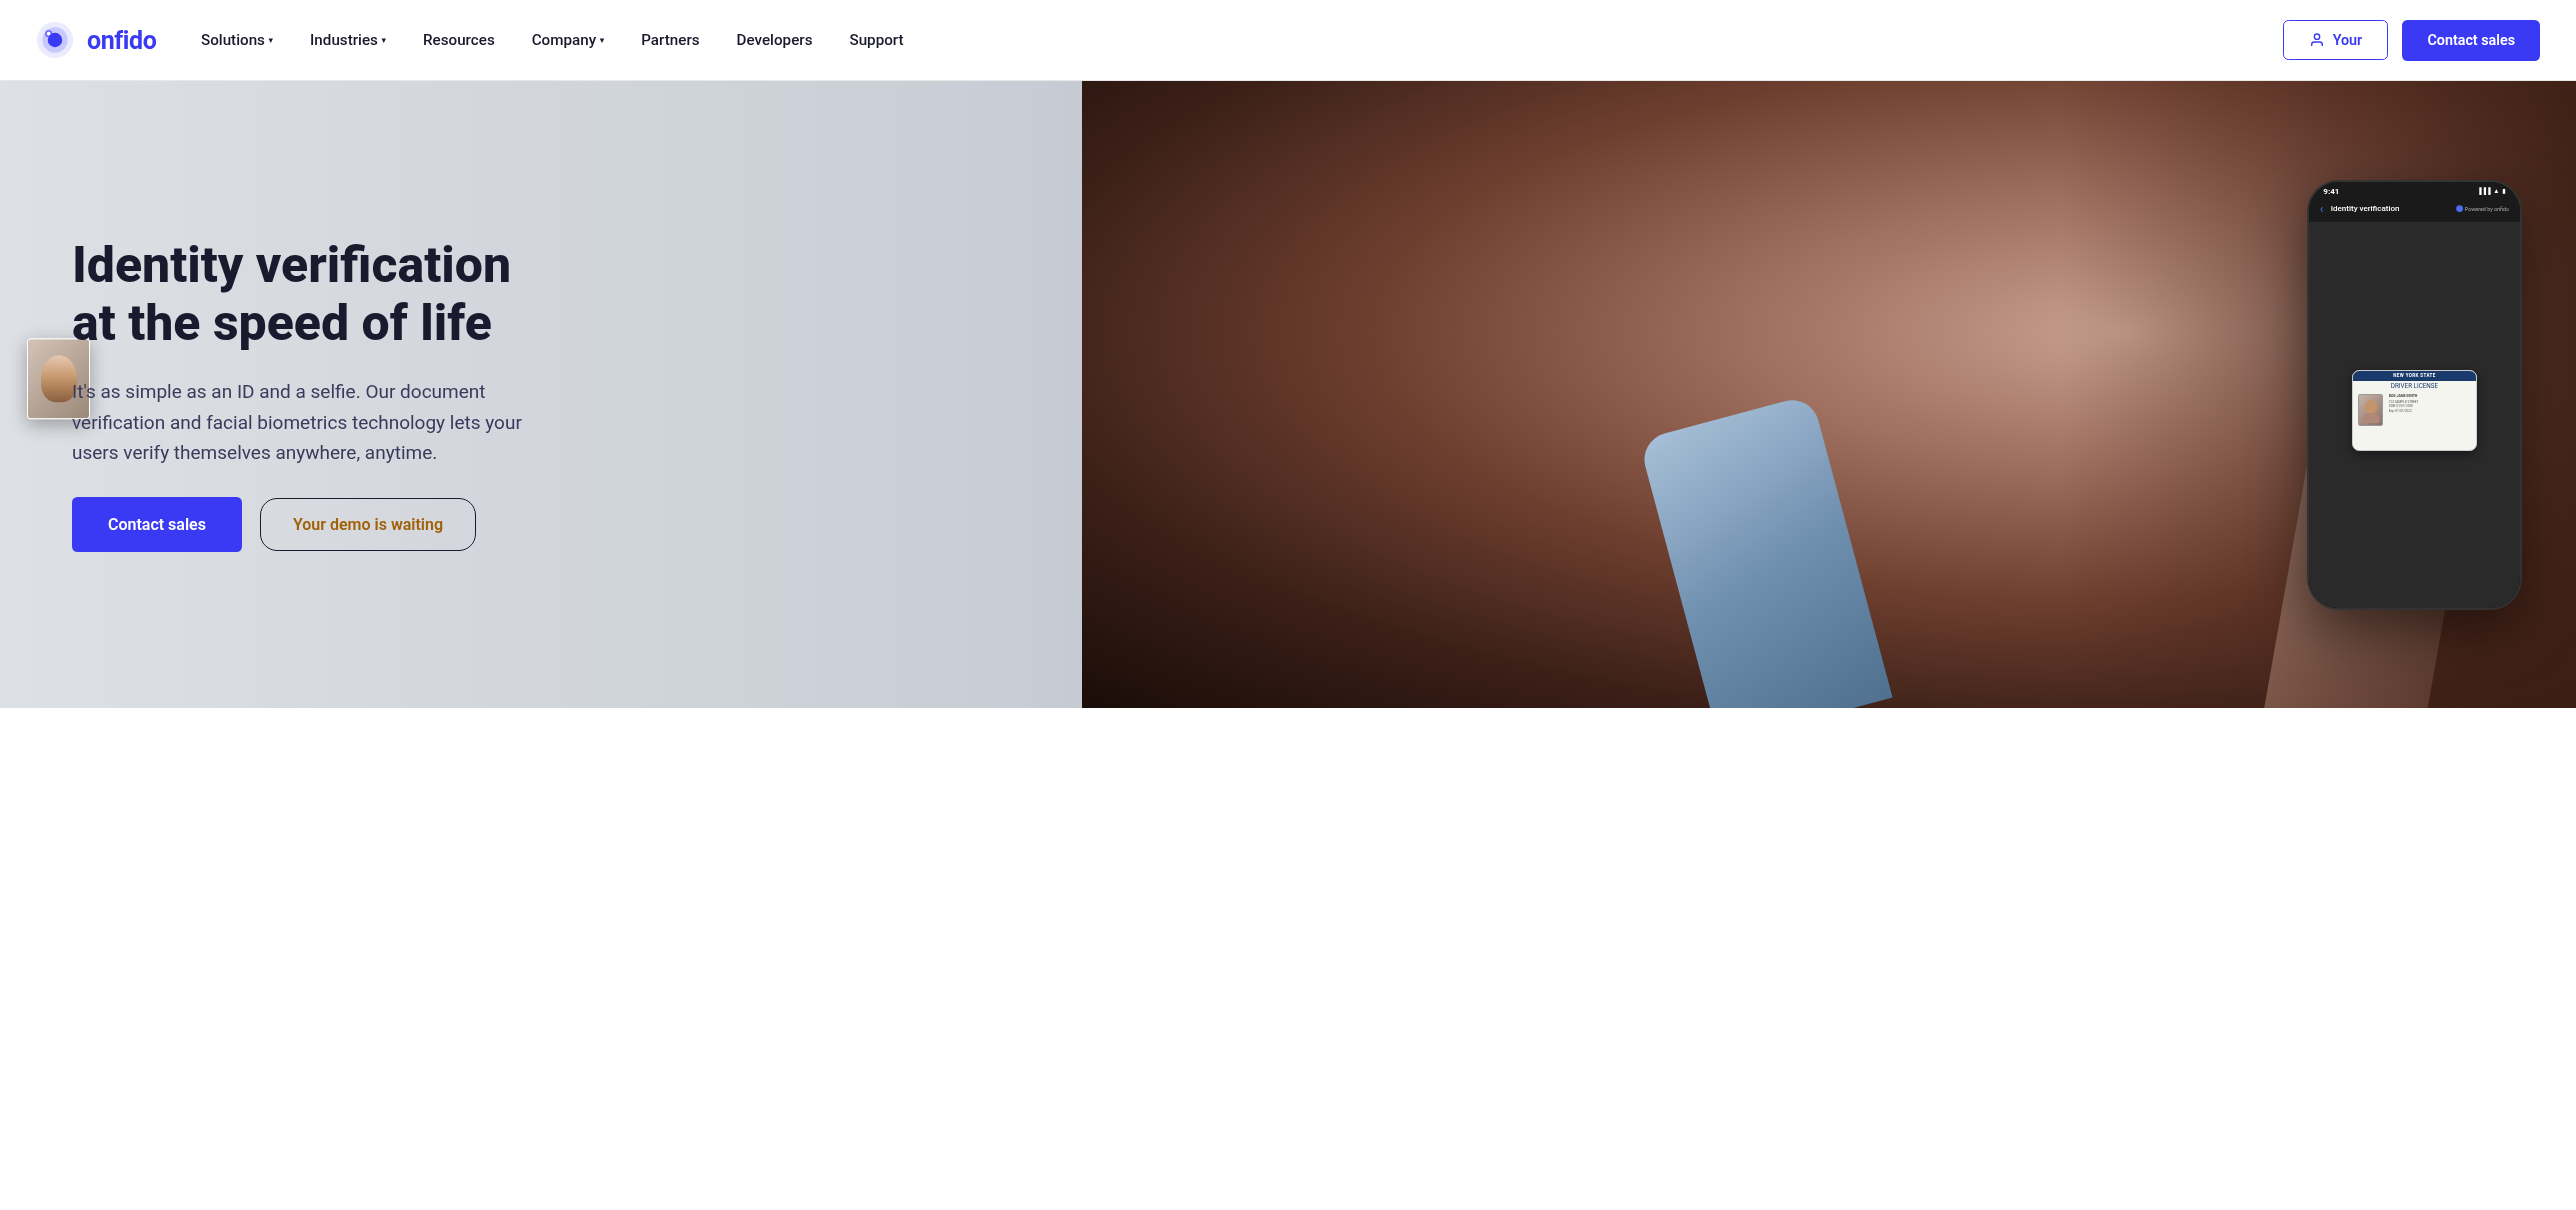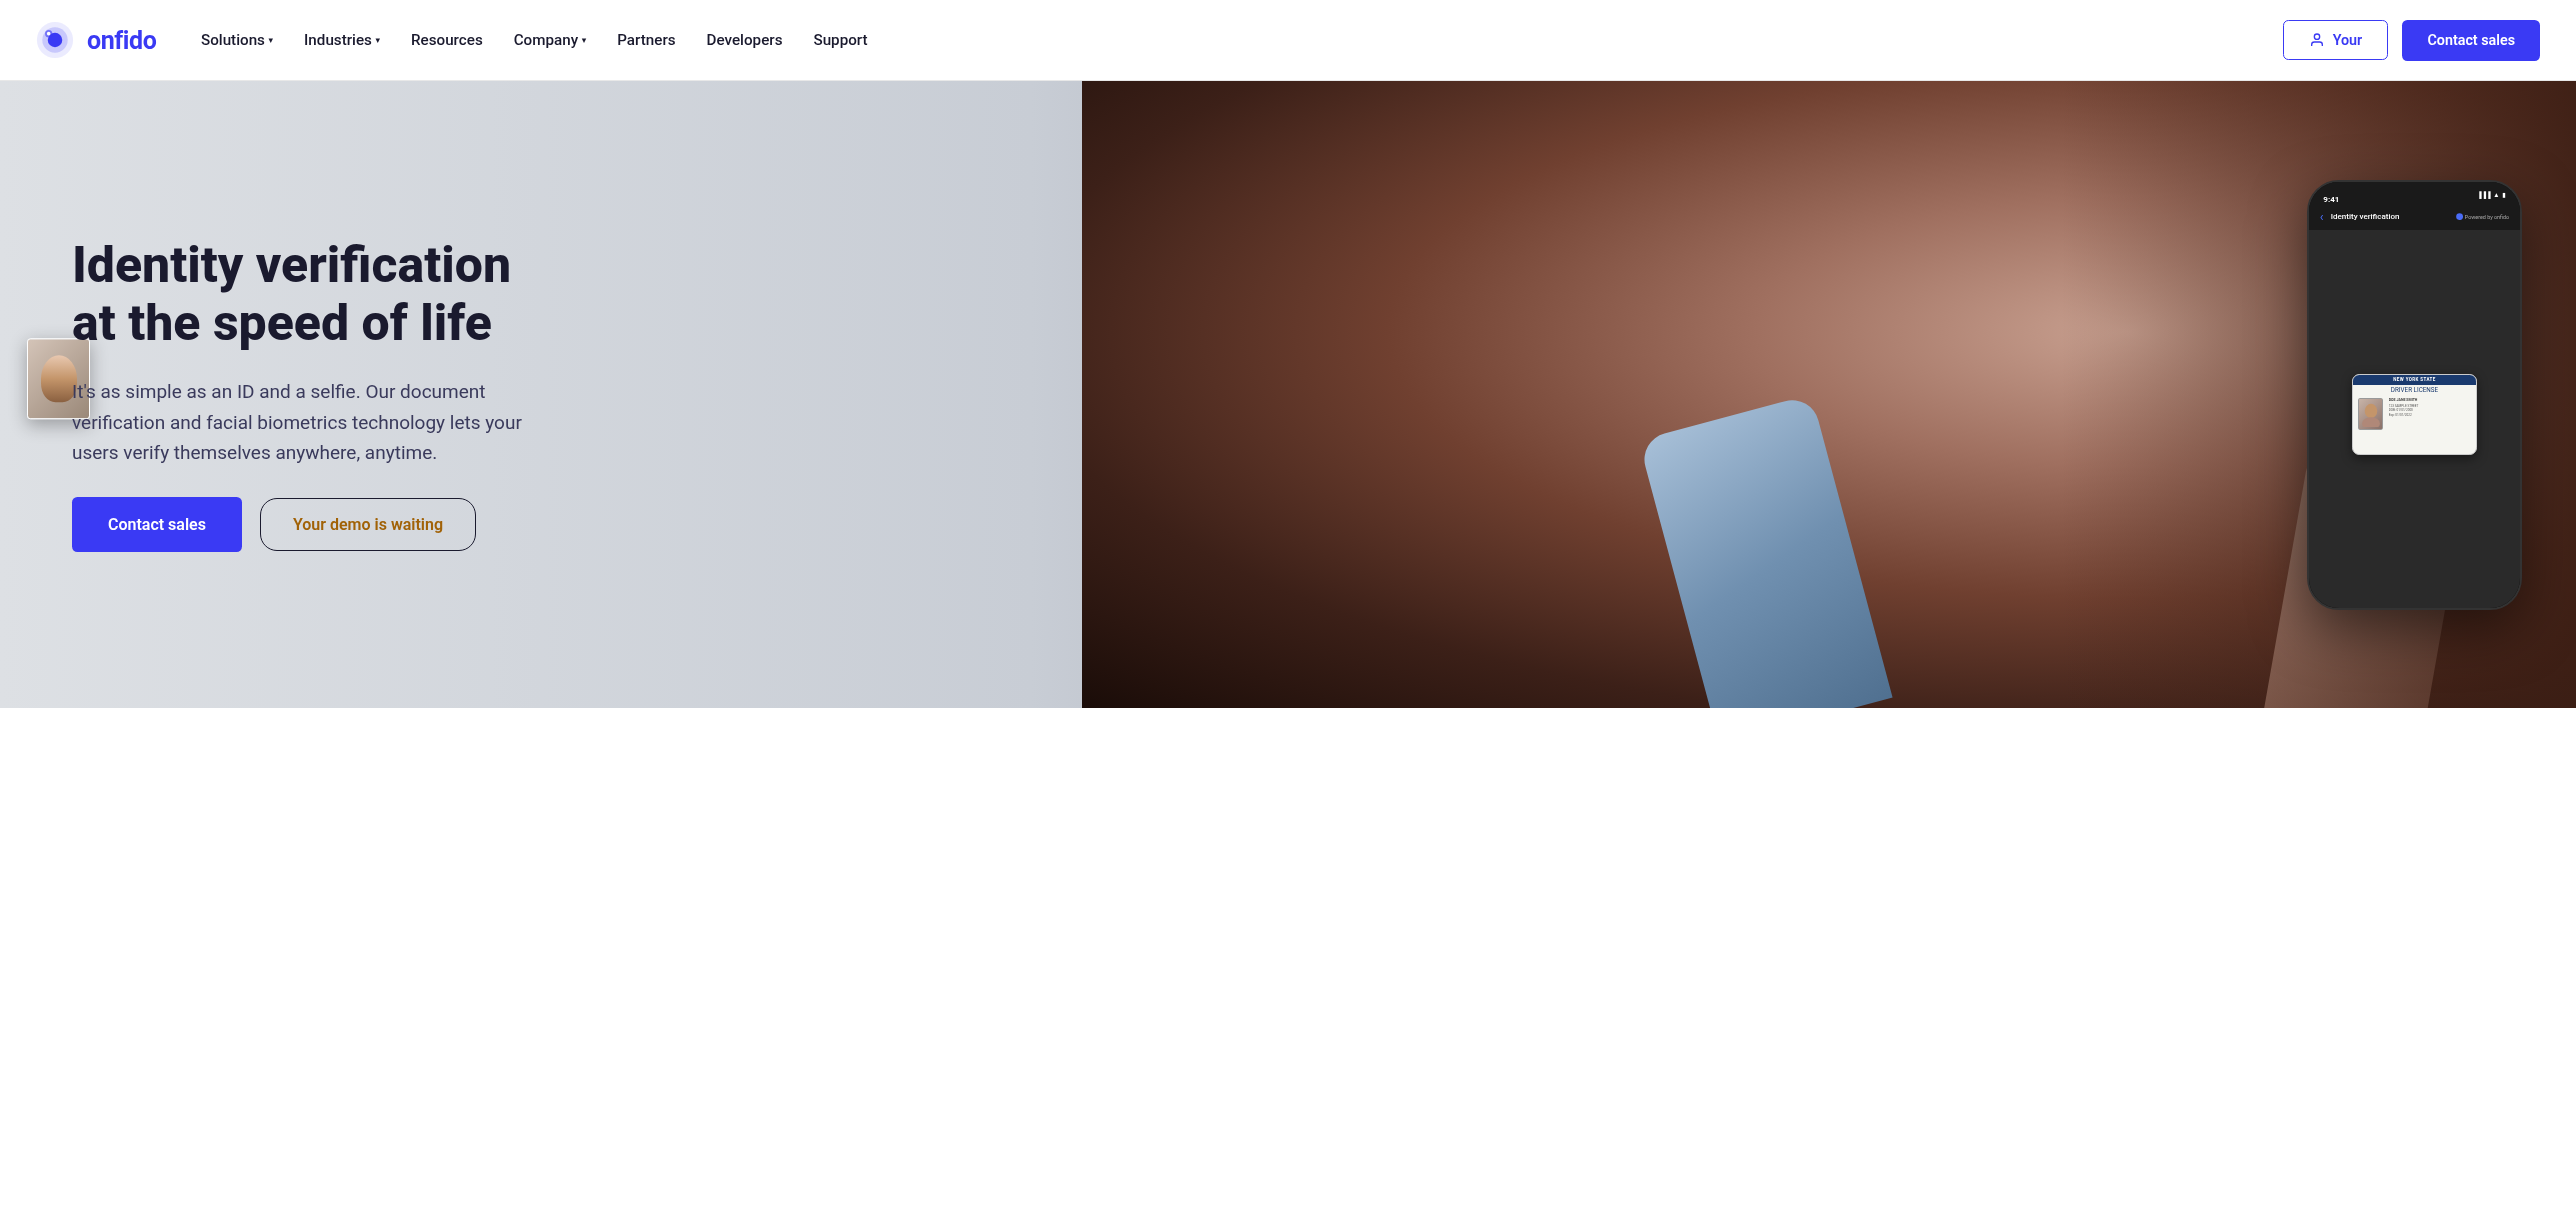--- a/index.html
+++ b/index.html
@@ -47,21 +47,21 @@
     .logo-text {
       font-size: 25px;
       font-weight: 700;
       color: #3a3af4;
       letter-spacing: -0.4px;
     }
 
     .nav-links {
       display: flex;
       align-items: center;
-      gap: 6px;
+      gap: 12px;
       list-style: none;
     }
 
     .nav-links li a {
       text-decoration: none;
       color: #1a1a2e;
       font-size: 15.2px;
       font-weight: 500;
       padding: 7.2px 12.5px;
       border-radius: 5.4px;
@@ -158,21 +158,20 @@
       justify-content: space-between;
       align-items: center;
       padding: 5.4px 14.3px 1.8px;
       background: #1a1a1a;
     }
 
     .phone-time {
       color: #fff;
       font-size: 8px;
       font-weight: 700;
-      margin-top: 8px;
     }
 
     .phone-icons {
       display: flex;
       gap: 2.7px;
       align-items: center;
       color: #fff;
       font-size: 6.3px;
     }
 

